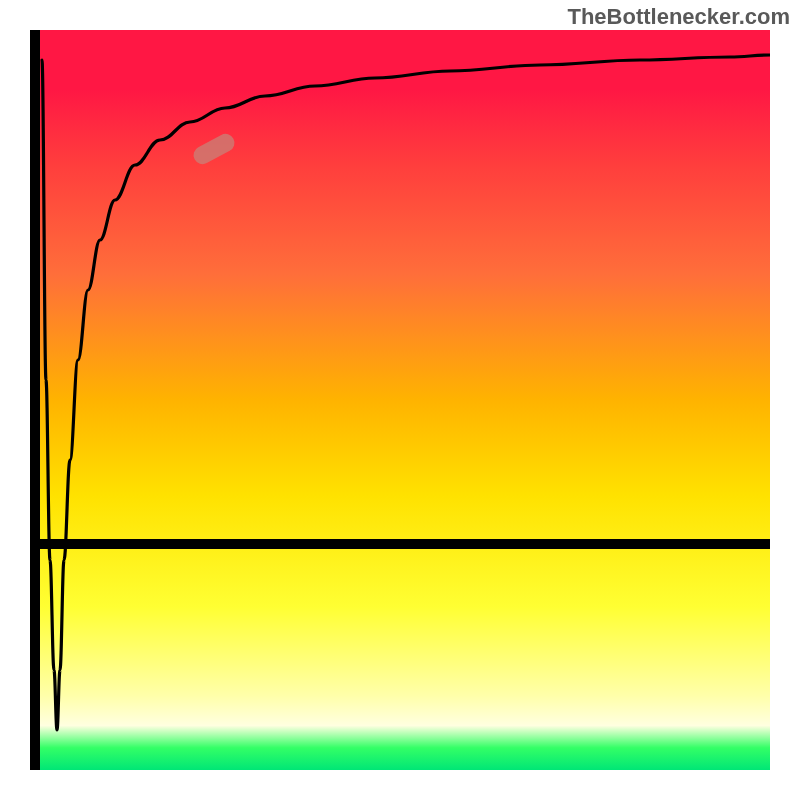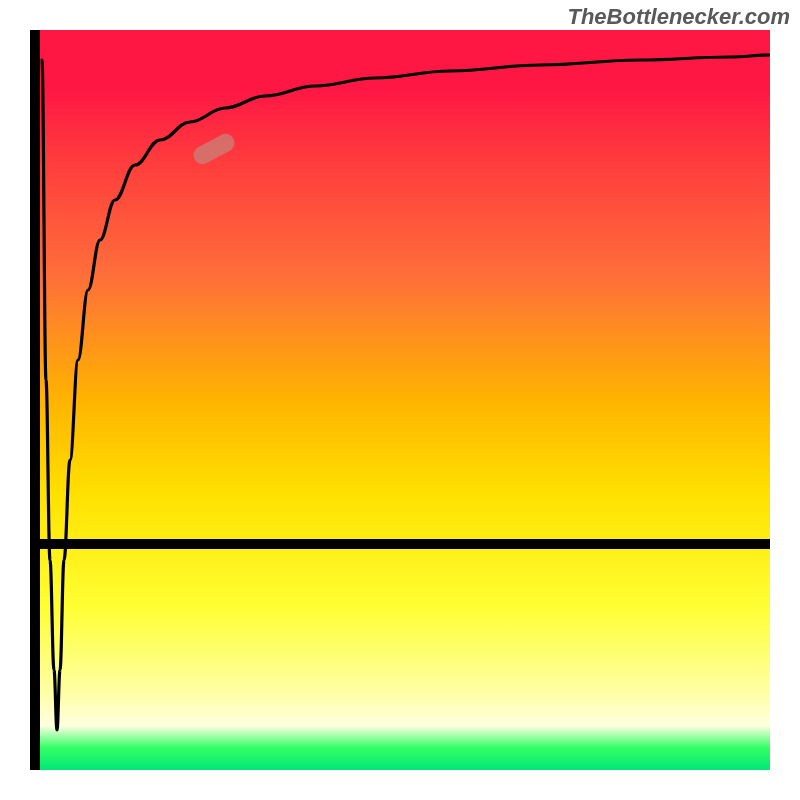--- a/index.html
+++ b/index.html
@@ -7,21 +7,20 @@
     padding: 0;
     width: 800px;
     height: 800px;
     background: #ffffff;
     overflow: hidden;
   }
   .stage {
     position: relative;
     width: 800px;
     height: 579px;
-    font-style: italic;
   }
   .plot-area {
     position: absolute;
     left: 30px;
     top: 30px;
     width: 740px;
     height: 740px;
     background: linear-gradient(
       to bottom,
       #ff1744 0%,

